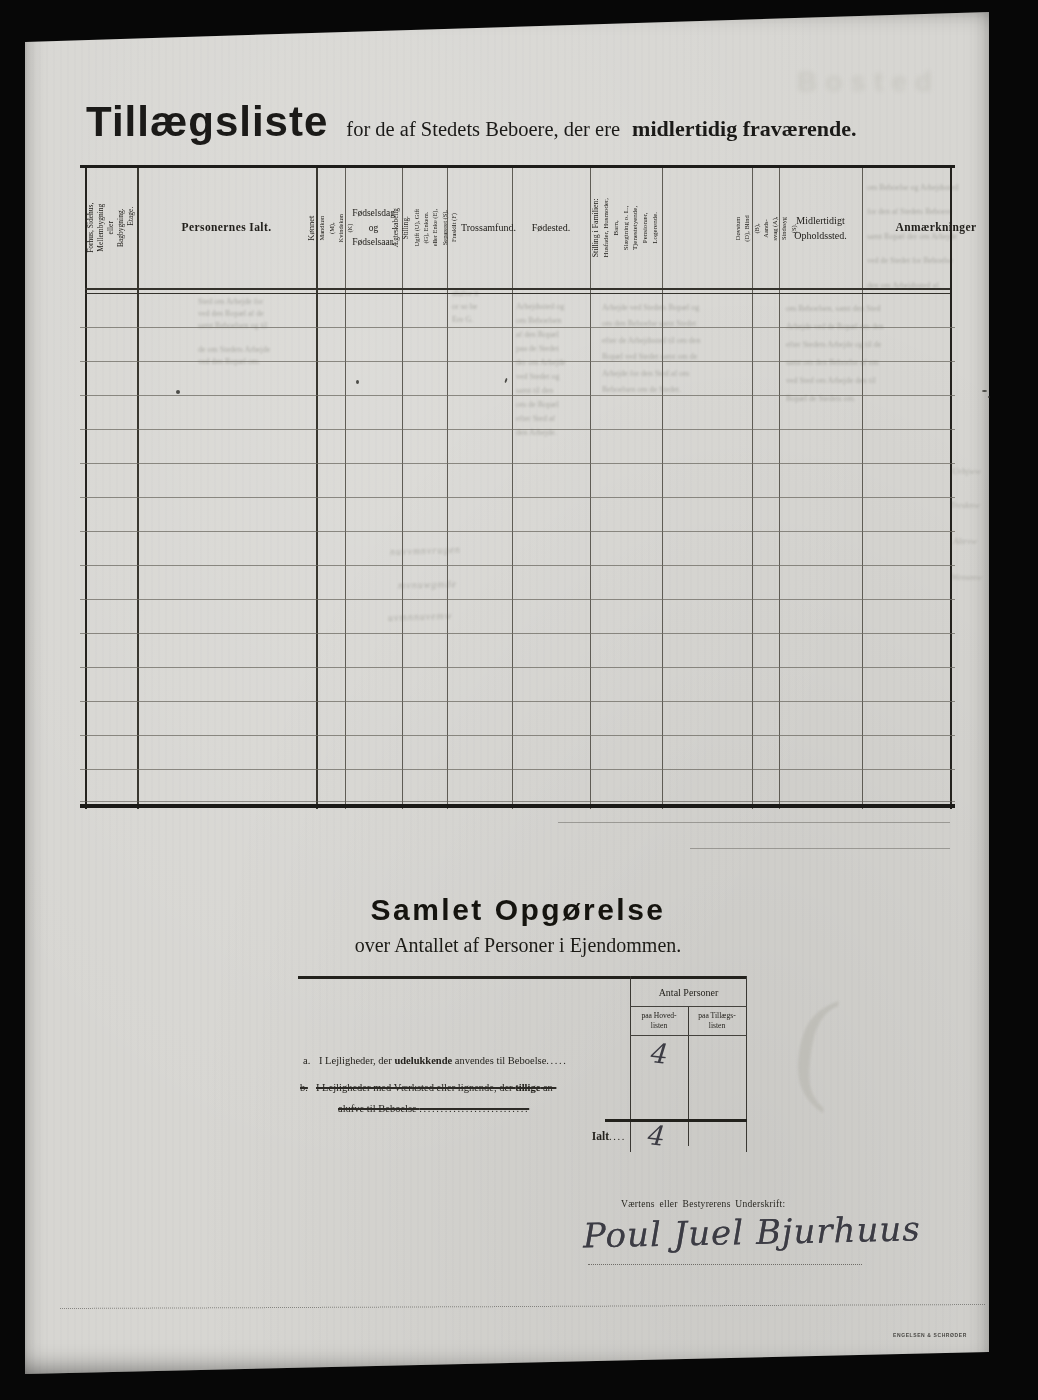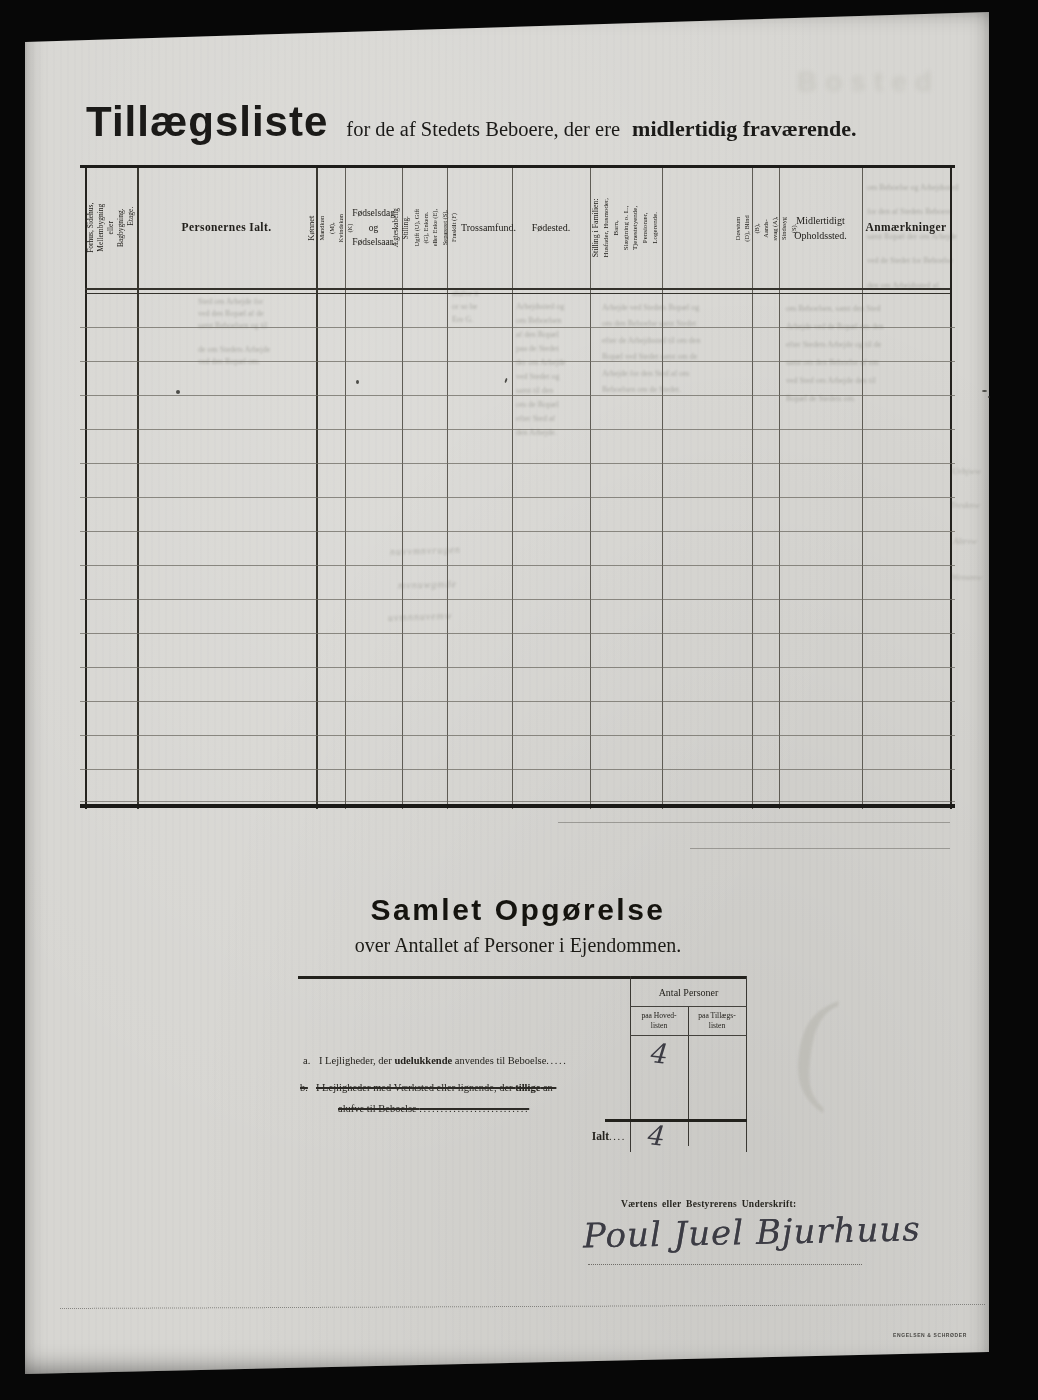--- a/index.html
+++ b/index.html
@@ -40,21 +40,21 @@
   .st1{font-family:"Liberation Sans","DejaVu Sans",sans-serif;font-weight:bold;font-size:30px;letter-spacing:2.5px;}
   .st2{font-size:20px;margin-top:7px;color:#1c1b16;}
   .ln{position:absolute;background:#22211c;}
   .sumtext{font-size:10.5px;color:#24221d;}
   .dots{letter-spacing:1.6px;}
   .struck{text-decoration:line-through;text-decoration-thickness:1.6px;text-decoration-color:#2c2a26;}
   .hw4{position:absolute;font-family:"DejaVu Serif",serif;font-style:italic;font-size:27px;
        color:var(--handwriting_ink,#3c3c44);transform:rotate(6deg);}
   .prelines{white-space:pre-line;}
   
-  .sig-label{position:absolute;left:621px;top:1199px;font-size:9.5px;font-weight:bold;
+  .sig-label{position:absolute;left:621px;top:1199px;font-size:9.5px;font-weight:normal;
              letter-spacing:.3px;word-spacing:2px;color:#26251f;}
   .sig{position:absolute;left:583px;top:1212px;font-family:"DejaVu Serif",serif;font-style:italic;
        font-size:34px;color:var(--handwriting_ink,#3c3c44);transform:rotate(-1.2deg);
        letter-spacing:1px;text-shadow:0 0 .6px rgba(50,50,60,.7);}
   .sig-line{position:absolute;left:588px;top:1248px;width:274px;height:16px;
             border-bottom:1.5px dotted #6f6d68;}
   .printer{position:absolute;left:893px;top:1332px;font-family:"Liberation Sans",sans-serif;
            font-size:5px;font-weight:bold;letter-spacing:.6px;color:#4a4945;filter:blur(.35px);}
   .crease{position:absolute;left:60px;top:1306px;width:925px;height:1px;
           border-top:1px dotted rgba(70,70,66,.55);transform:rotate(-.25deg);}
@@ -218,21 +218,21 @@
         <div>Døvstum (D), Blind (B), Aands-</div>
         <div>svag (A), Sindssyg (S).</div>
       </div>
     </div>
     <div class="hcell" style="left:779px;width:83px;">
       <div class="flat">
         <div>Midlertidigt</div>
         <div>Opholdssted.</div>
       </div>
     </div>
-    <div class="hcell" style="left:862px;width:88px;">
+    <div class="hcell" style="left:892px;width:88px;">
       <div class="flat b fs115">Anmærkninger</div>
     </div>
 
     <div class="sumtitle">
       <div class="st1">Samlet Opgørelse</div>
       <div class="st2">over Antallet af Personer i Ejendommen.</div>
     </div>
 
     <div class="ln" style="left:298px;top:976px;width:449px;height:2.6px;"></div>
     <div class="ln" style="left:630px;top:976px;width:1.2px;height:176px;background:#3a3833;"></div>

